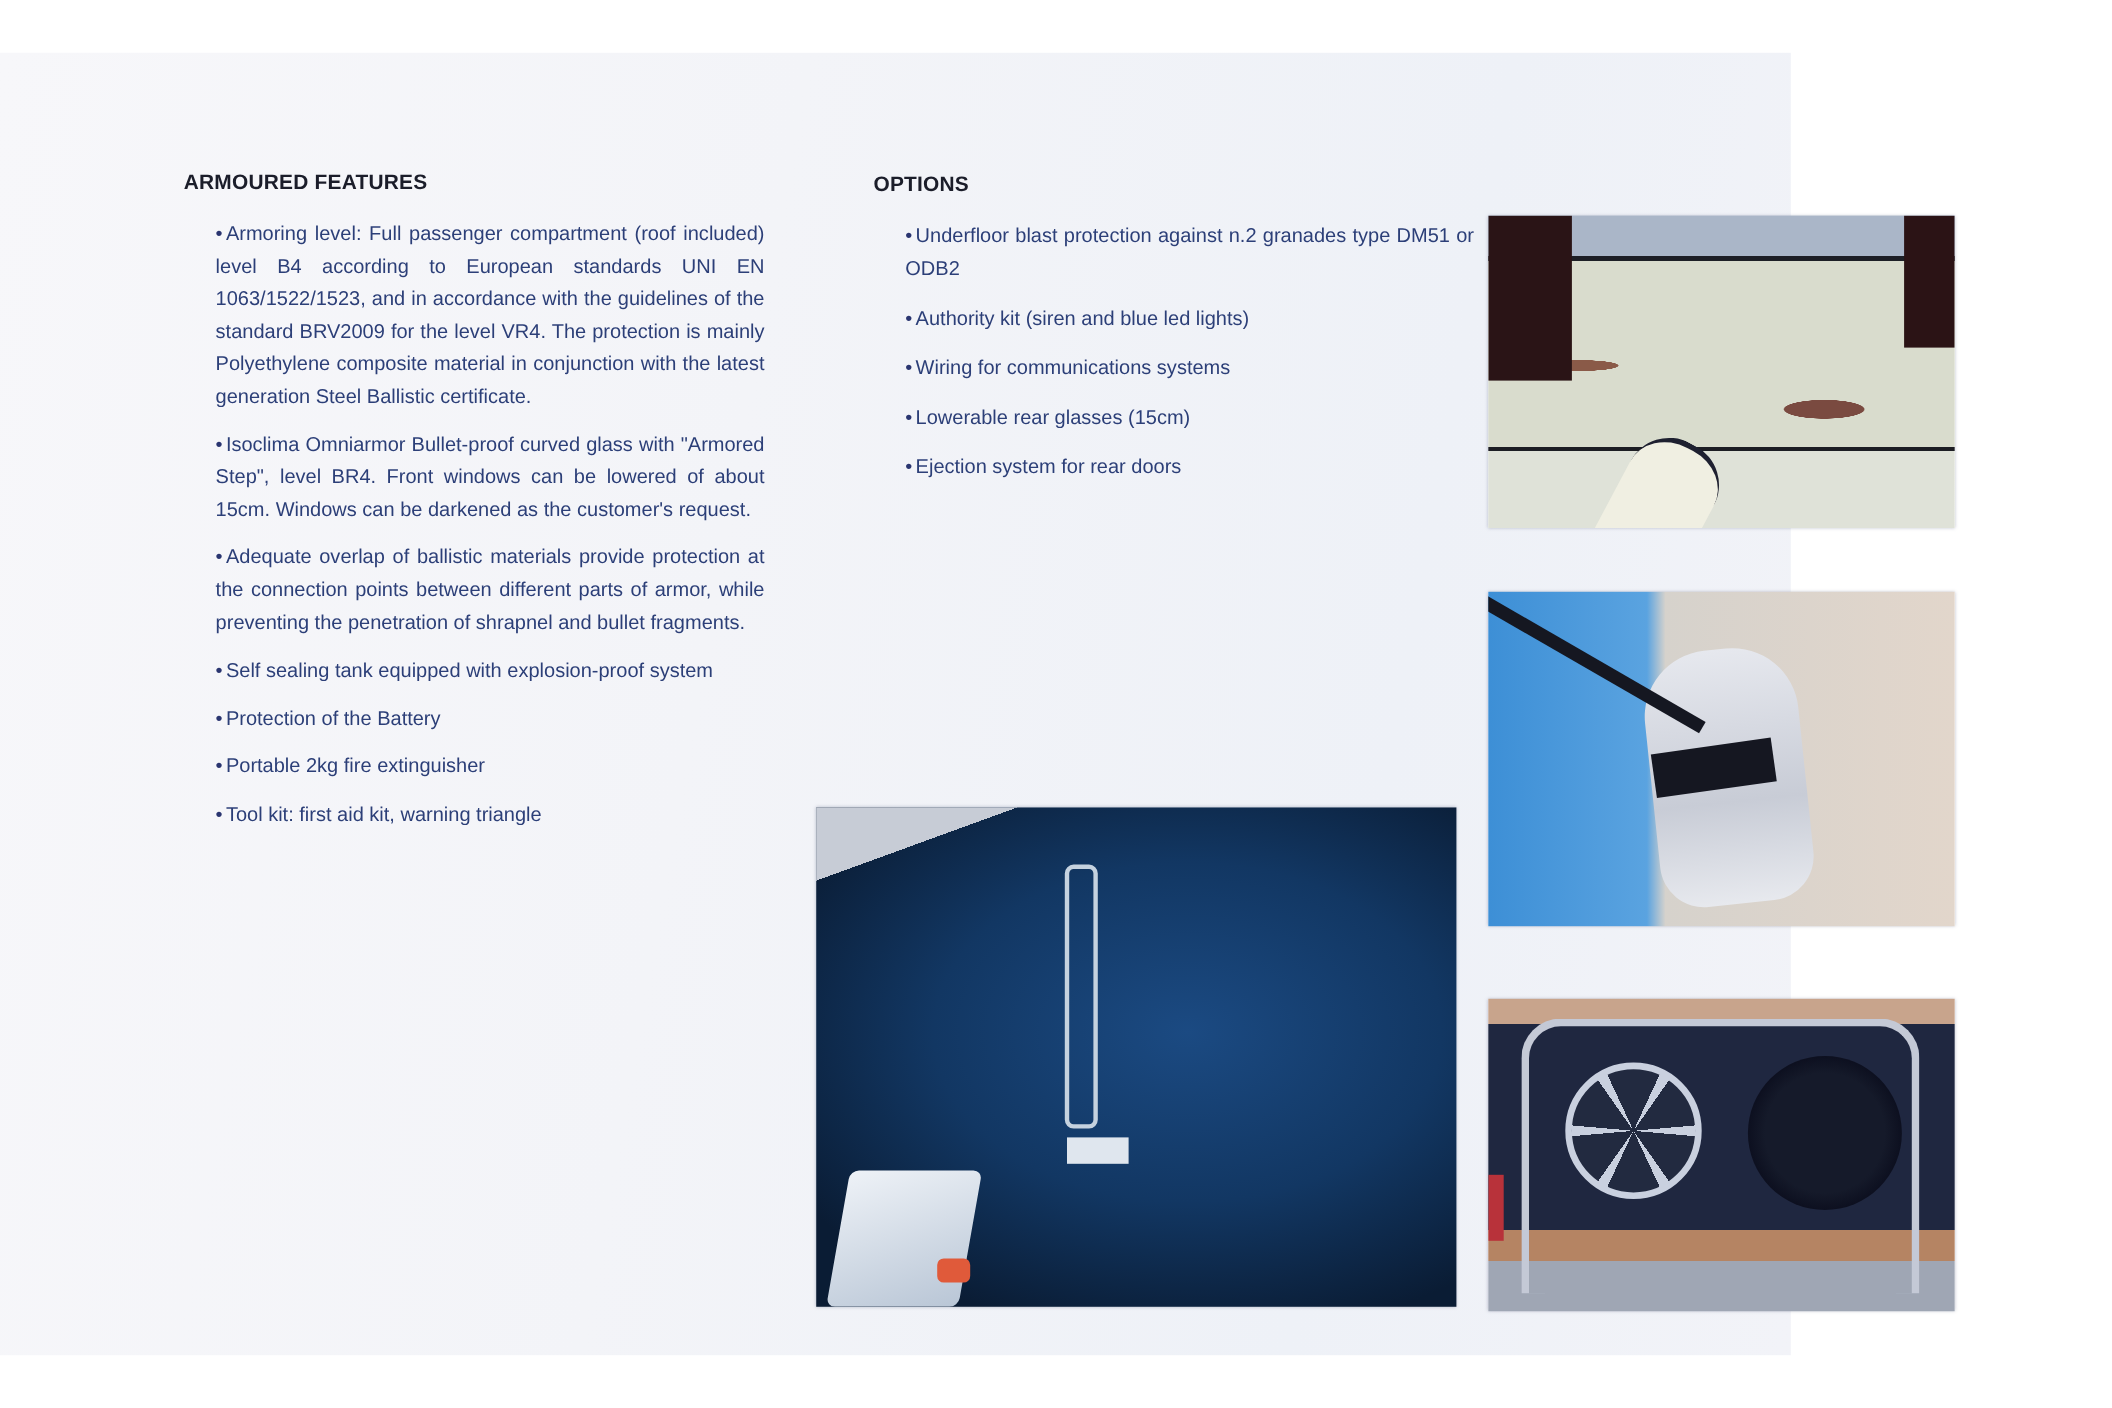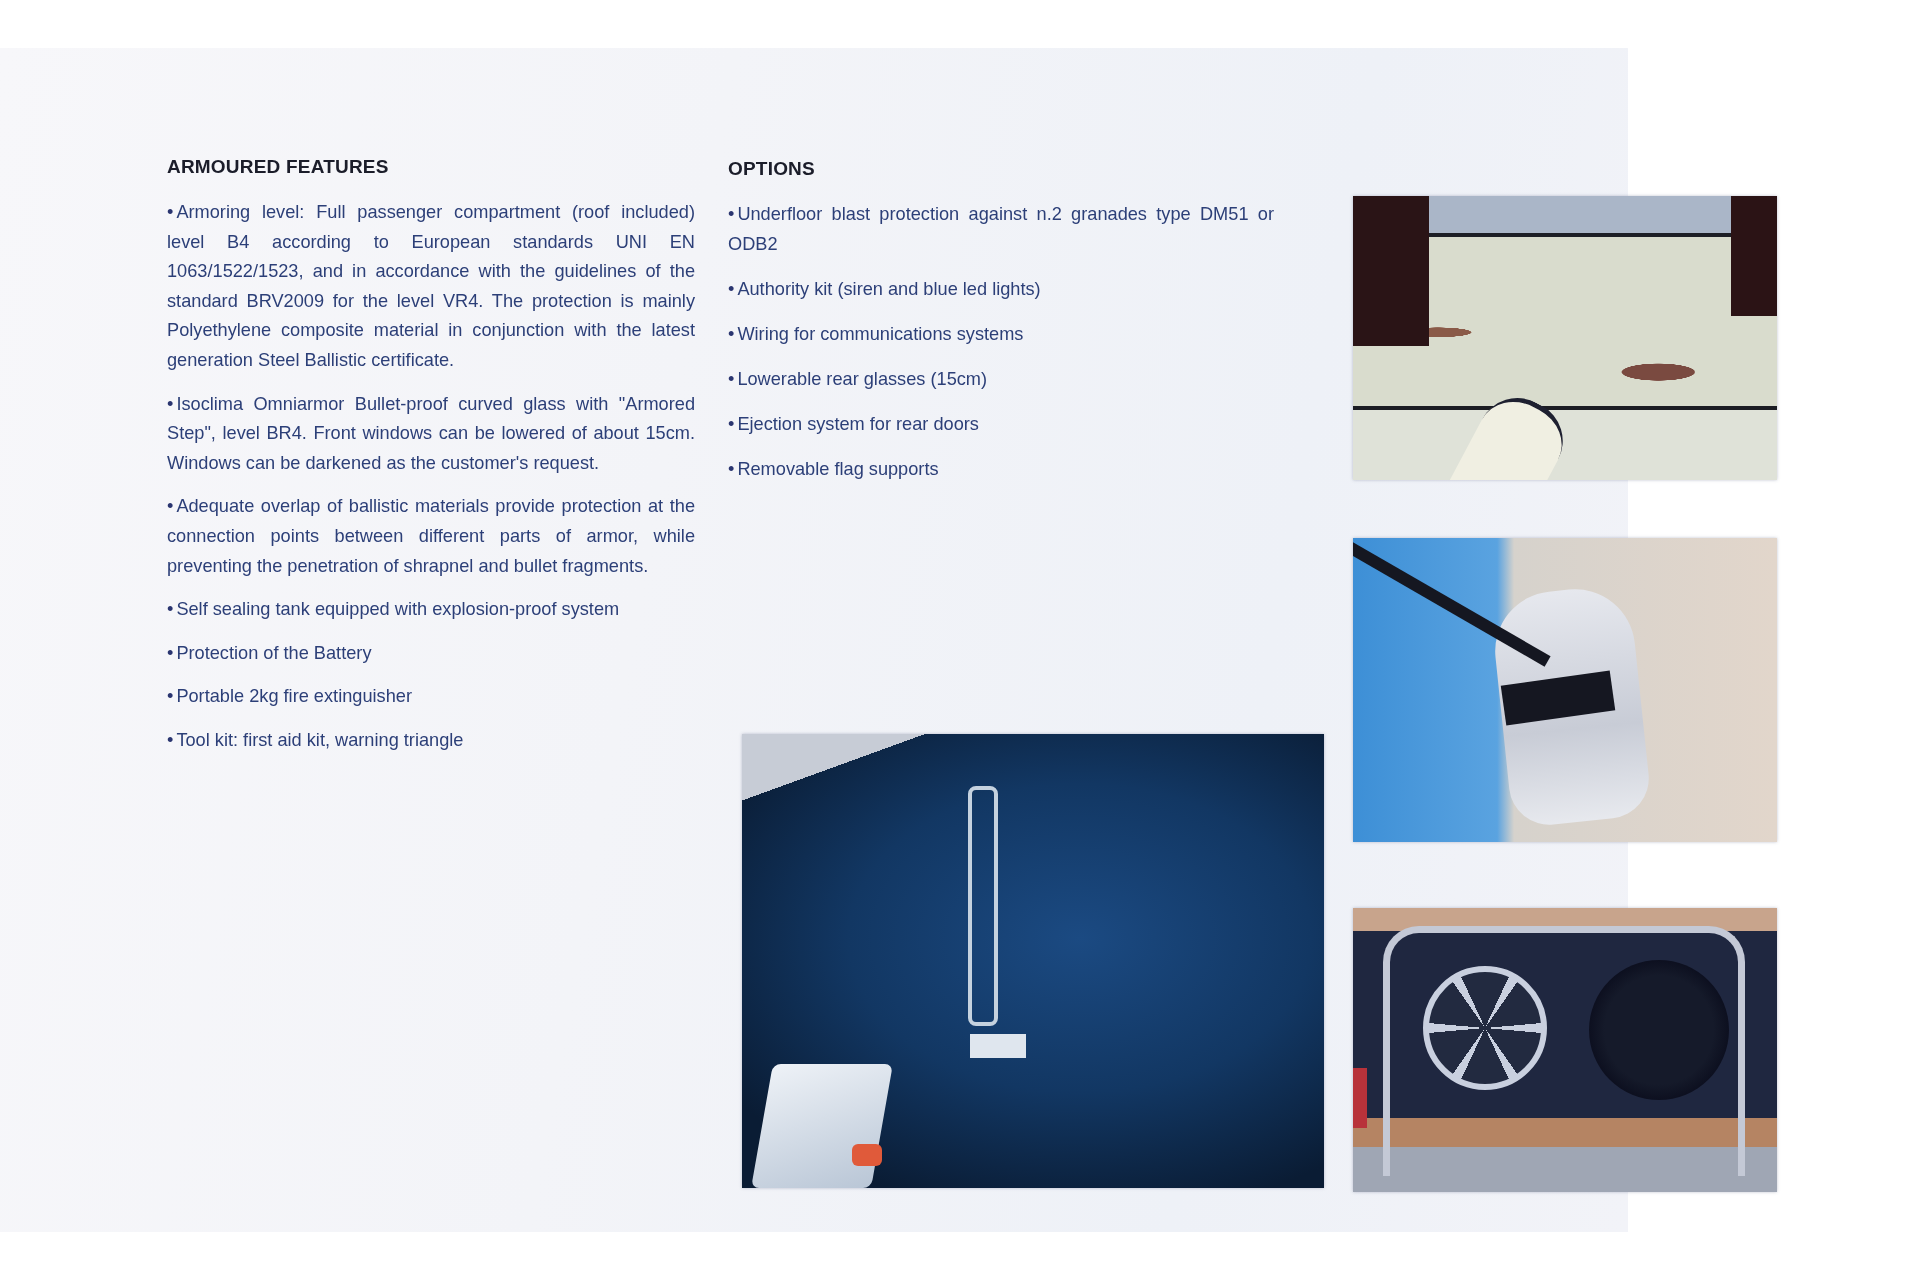--- a/index.html
+++ b/index.html
@@ -10,27 +10,27 @@
     }
     .page {
       position: absolute; left: 0; top: 48px;
       width: 1628px; height: 1184px;
       background: linear-gradient(100deg, #f7f7fa 0%, #f3f4f8 40%, #eef1f7 75%, #f2f3f8 100%);
     }
     .col-left {
       position: absolute; left: 167px; top: 108px; width: 528px;
     }
     .col-mid {
-      position: absolute; left: 728px; top: 110px; width: 546px;
+      position: absolute; left: 794px; top: 110px; width: 546px;
     }
     .heading {
       font-size: 19px; font-weight: bold; color: #1b1d2a;
       letter-spacing: 0.2px; margin-bottom: 20px;
     }
-    .bullets { list-style: none; }
+    .bullets { list-style: none; margin-left: 29px; }
     .bullets li {
       font-size: 18.2px; line-height: 29.6px; color: #2c3f78;
       text-align: justify; text-align-last: left;
       margin-bottom: 14px;
       filter: blur(0.35px);
     }
     .col-mid .bullets li { margin-bottom: 15.5px; }
     .bullets li .dot { color: #2a3570; margin-right: 3px; }
 
     .photo {
@@ -133,21 +133,20 @@
   </section>
 
   <section class="col-mid">
     <h2 class="heading">OPTIONS</h2>
     <ul class="bullets">
       <li><span class="dot">•</span><span>Underfloor blast protection against n.2 granades type DM51 or ODB2</span></li>
       <li><span class="dot">•</span><span>Authority kit (siren and blue led lights)</span></li>
       <li><span class="dot">•</span><span>Wiring for communications systems</span></li>
       <li><span class="dot">•</span><span>Lowerable rear glasses (15cm)</span></li>
       <li><span class="dot">•</span><span>Ejection system for rear doors</span></li>
-      <li><span class="dot">•</span><span>Removable flag supports</span></li>
     </ul>
   </section>
 
   <div class="photo photo-hood">
     <div class="pole"></div>
     <div class="base"></div>
     <div class="lamp"></div>
     <div class="indicator"></div>
   </div>
 

